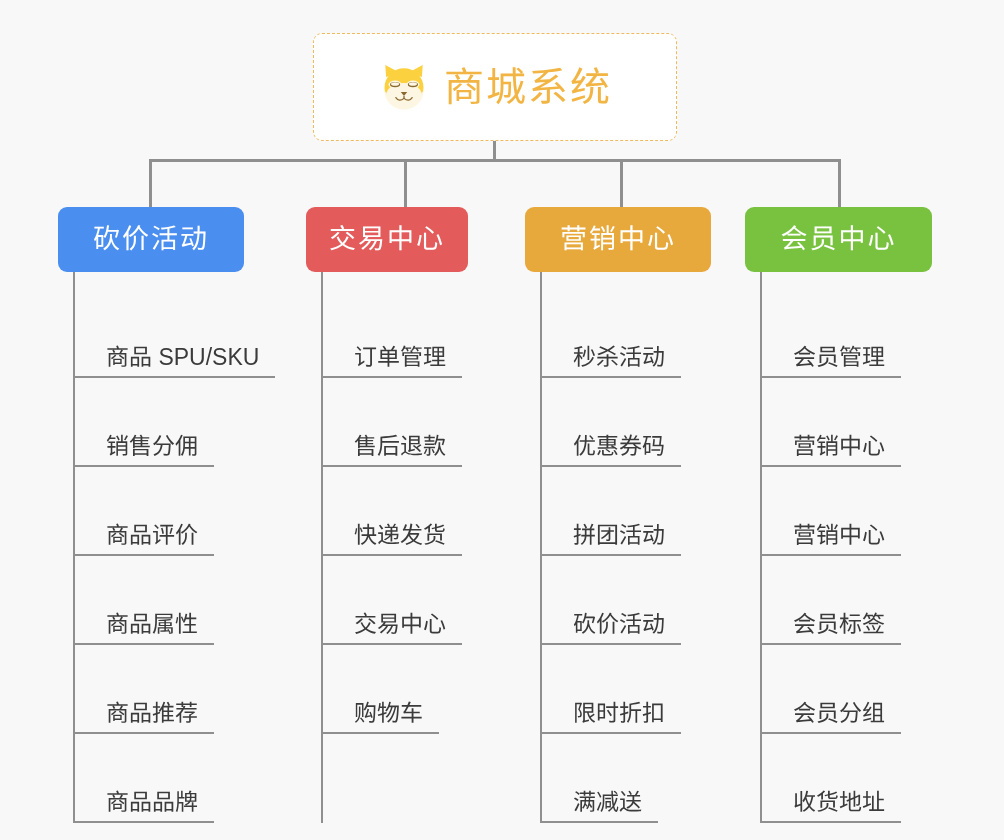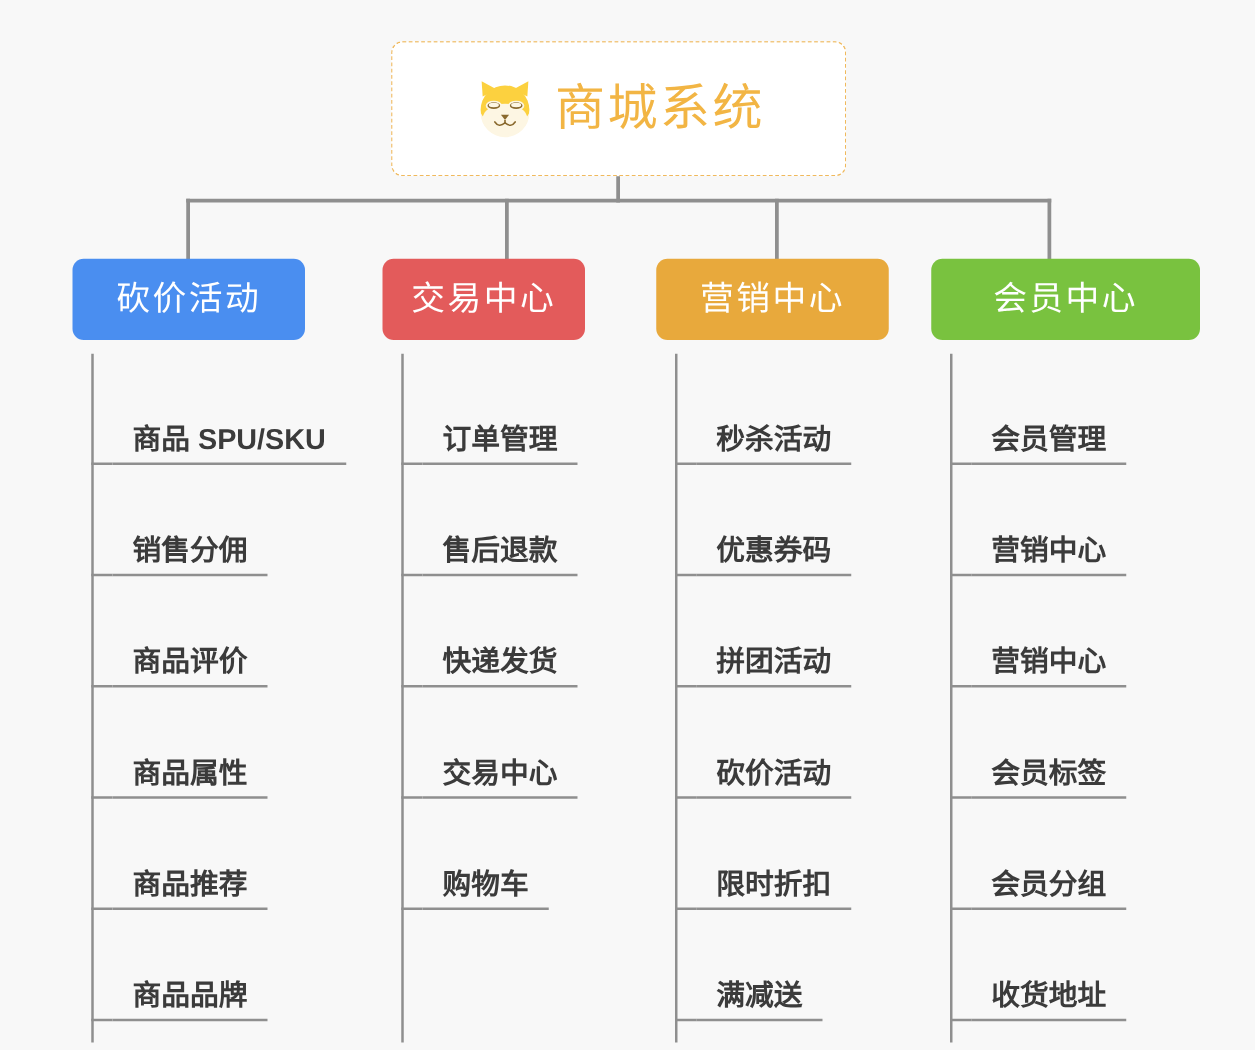--- a/index.html
+++ b/index.html
@@ -91,22 +91,22 @@
     color: #ffffff;
     font-size: 27px;
     letter-spacing: 2px;
     line-height: 1;
     box-sizing: border-box;
   }
 
   
   .branch-body {
     position: relative;
-    margin-top: 11px;
-    font-weight: bold;
+    margin-top: 0;
+    padding-top: 17px;
   }
   .spine {
     position: absolute;
     left: 15px;
     top: 0;
     width: 2px;
     background: #8f8f8f;
   }
 
   .leaf {
@@ -244,21 +244,21 @@
       <div class="leaf">
           <span class="leaf-label">限时折扣</span>
         </div>
       <div class="leaf">
           <span class="leaf-label">满减送</span>
         </div>
     </div>
   </div>
 
   <div class="branch" id="branch-3" style="left: 745px; width: 187px;">
-    <div class="branch-header" style="background: rgb(121, 194, 63); width: 215px;">会员中心</div>
+    <div class="branch-header" style="background: rgb(121, 194, 63); width: 187px;">会员中心</div>
     <div class="branch-body">
       <div class="spine" style="background: rgb(143, 143, 143); height: 551px;"></div>
       <div class="leaf">
           <span class="leaf-label">会员管理</span>
         </div>
       <div class="leaf">
           <span class="leaf-label">营销中心</span>
         </div>
       <div class="leaf">
           <span class="leaf-label">营销中心</span>

